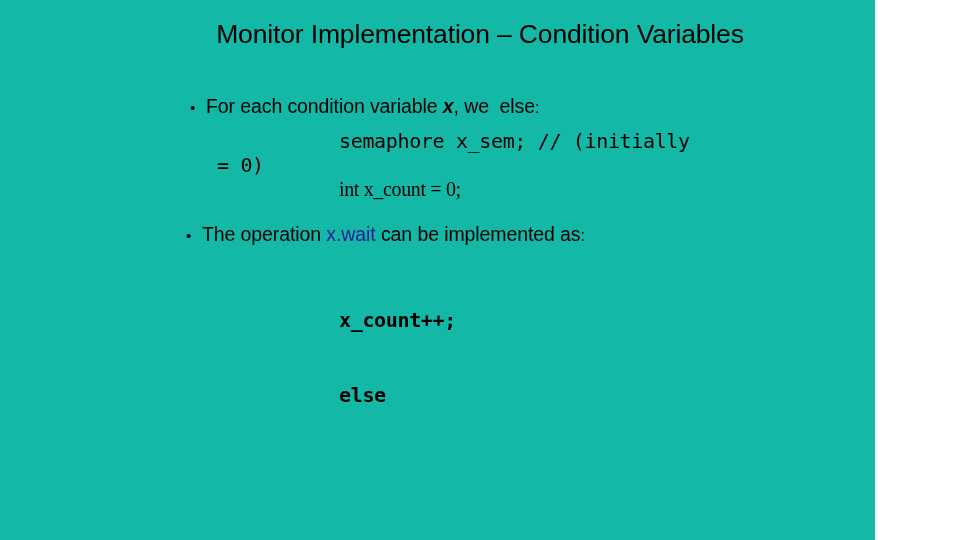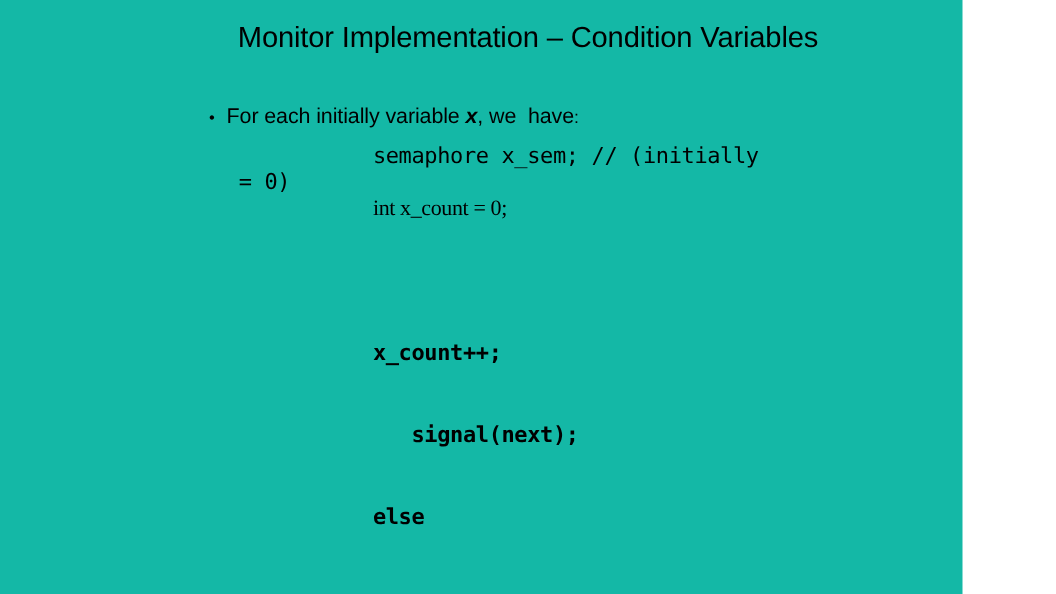--- a/index.html
+++ b/index.html
@@ -101,31 +101,31 @@
     font-weight: bold;
   }
 </style>
 </head>
 <body>
 
 <div class="slide">
 
   <div class="slide-title">Monitor Implementation – Condition Variables</div>
 
-  <div class="bullet-line bullet-1"><span class="bullet-mark">•</span><span>For each initially variable </span><span class="var-em">x</span><span>, we  have</span><span class="colon-small">:</span></div>
+  <div class="bullet-line bullet-1"><span class="bullet-mark">•</span><span>For each condition variable </span><span class="var-em">x</span><span>, we  else</span><span class="colon-small">:</span></div>
 
   <div class="code code-sem-line1">semaphore x_sem; // (initially</div>
 
   <div class="code code-sem-wrap">= 0)</div>
 
   <div class="code code-sem-line2">int x_count = 0;</div>
 
+  <div class="bullet-line bullet-2"><span class="bullet-mark">•</span><span>The operation </span><span class="code-inline-blue">x.wait</span><span> can be implemented as</span><span class="colon-small">:</span></div>
 
   <div class="code code-block-main">
     <span class="code-row">x_count++;</span>
-    <span class="code-row">   signal(next);</span>
     <span class="code-row">else</span>
     
     
     
   </div>
 
 </div>
 
 </body></html>

